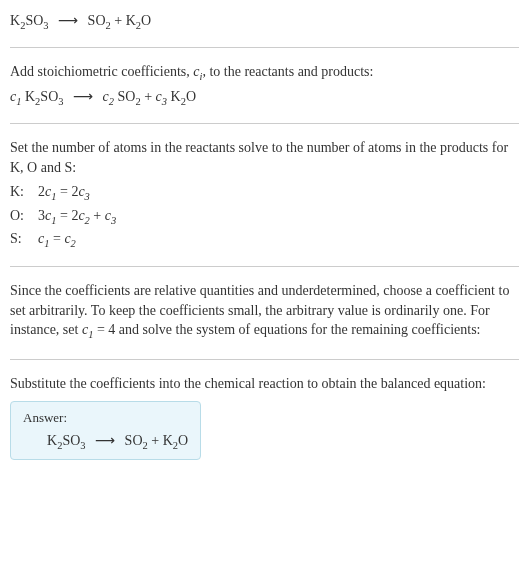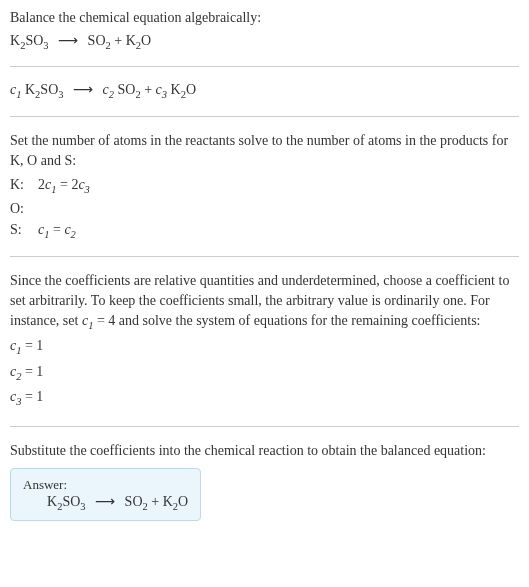--- a/index.html
+++ b/index.html
@@ -62,70 +62,69 @@
     .answer-box {
       background: #eaf6fb;
       border: 1px solid #b8dce8;
       border-radius: 4px;
       padding: 8px 12px;
       display: inline-block;
       margin-top: 6px;
     }
     .answer-label {
       font-size: 13px;
+      margin-bottom: 6px;
     }
     .answer-eq {
       margin-left: 24px;
     }
   </style>
 </head>
 <body>
 
 <div class="section">
-  <div class="line">Balance the chemical equation algebraically:</div>
   <div class="equation">
     <span><span>K</span><sub>2</sub><span>SO</span><sub>3</sub></span>
     <span class="arrow">⟶</span>
     <span><span>SO</span><sub>2</sub></span><span> + </span><span><span>K</span><sub>2</sub><span>O</span></span>
   </div>
 </div>
 
 <div class="section">
+  <div class="line">
+    <span>Add stoichiometric coefficients, </span><span class="italic"><span>c</span><sub>i</sub></span><span>, to the reactants and products:</span>
+  </div>
   <div class="equation">
     <span class="italic"><span>c</span><sub>1</sub></span><span> </span><span><span>K</span><sub>2</sub><span>SO</span><sub>3</sub></span>
     <span class="arrow">⟶</span>
     <span class="italic"><span>c</span><sub>2</sub></span><span> </span><span><span>SO</span><sub>2</sub></span><span> + </span><span class="italic"><span>c</span><sub>3</sub></span><span> </span><span><span>K</span><sub>2</sub><span>O</span></span>
   </div>
 </div>
 
 <div class="section">
   <div class="line">Set the number of atoms in the reactants solve to the number of atoms in the products for K, O and S:</div>
   <div class="atom-table">
     <div class="atom-row">
       <span class="atom-label">K:</span>
       <span><span>2</span><span class="italic"><span>c</span><sub>1</sub></span><span> = </span><span>2</span><span class="italic"><span>c</span><sub>3</sub></span></span>
     </div>
     <div class="atom-row">
       <span class="atom-label">O:</span>
+      <span><span>3</span><span class="italic"><span>c</span><sub>1</sub></span><span> = </span><span>2</span><span class="italic"><span>c</span><sub>2</sub></span><span> + </span><span class="italic"><span>c</span><sub>3</sub></span></span>
     </div>
     <div class="atom-row">
       <span class="atom-label">S:</span>
       <span><span class="italic"><span>c</span><sub>1</sub></span><span> = </span><span class="italic"><span>c</span><sub>2</sub></span></span>
     </div>
   </div>
 </div>
 
 <div class="section">
   <div class="line">
     <span>Since the coefficients are relative quantities and underdetermined, choose a coefficient to set arbitrarily. To keep the coefficients small, the arbitrary value is ordinarily one. For instance, set </span><span class="italic"><span>c</span><sub>1</sub></span><span> = 4 and solve the system of equations for the remaining coefficients:</span>
-  </div>
-  <div class="coef-list">
-    <div class="line"><span class="italic"><span>c</span><sub>1</sub></span><span> = 1</span></div>
-    <div class="line"><span class="italic"><span>c</span><sub>2</sub></span><span> = 1</span></div>
-    <div class="line"><span class="italic"><span>c</span><sub>3</sub></span><span> = 1</span></div>
   </div>
 </div>
 
 <div class="section">
   <div class="line">Substitute the coefficients into the chemical reaction to obtain the balanced equation:</div>
   <div class="answer-box">
     <div class="answer-label">Answer:</div>
     <div class="answer-eq">
       <span><span>K</span><sub>2</sub><span>SO</span><sub>3</sub></span>
       <span class="arrow">⟶</span>

